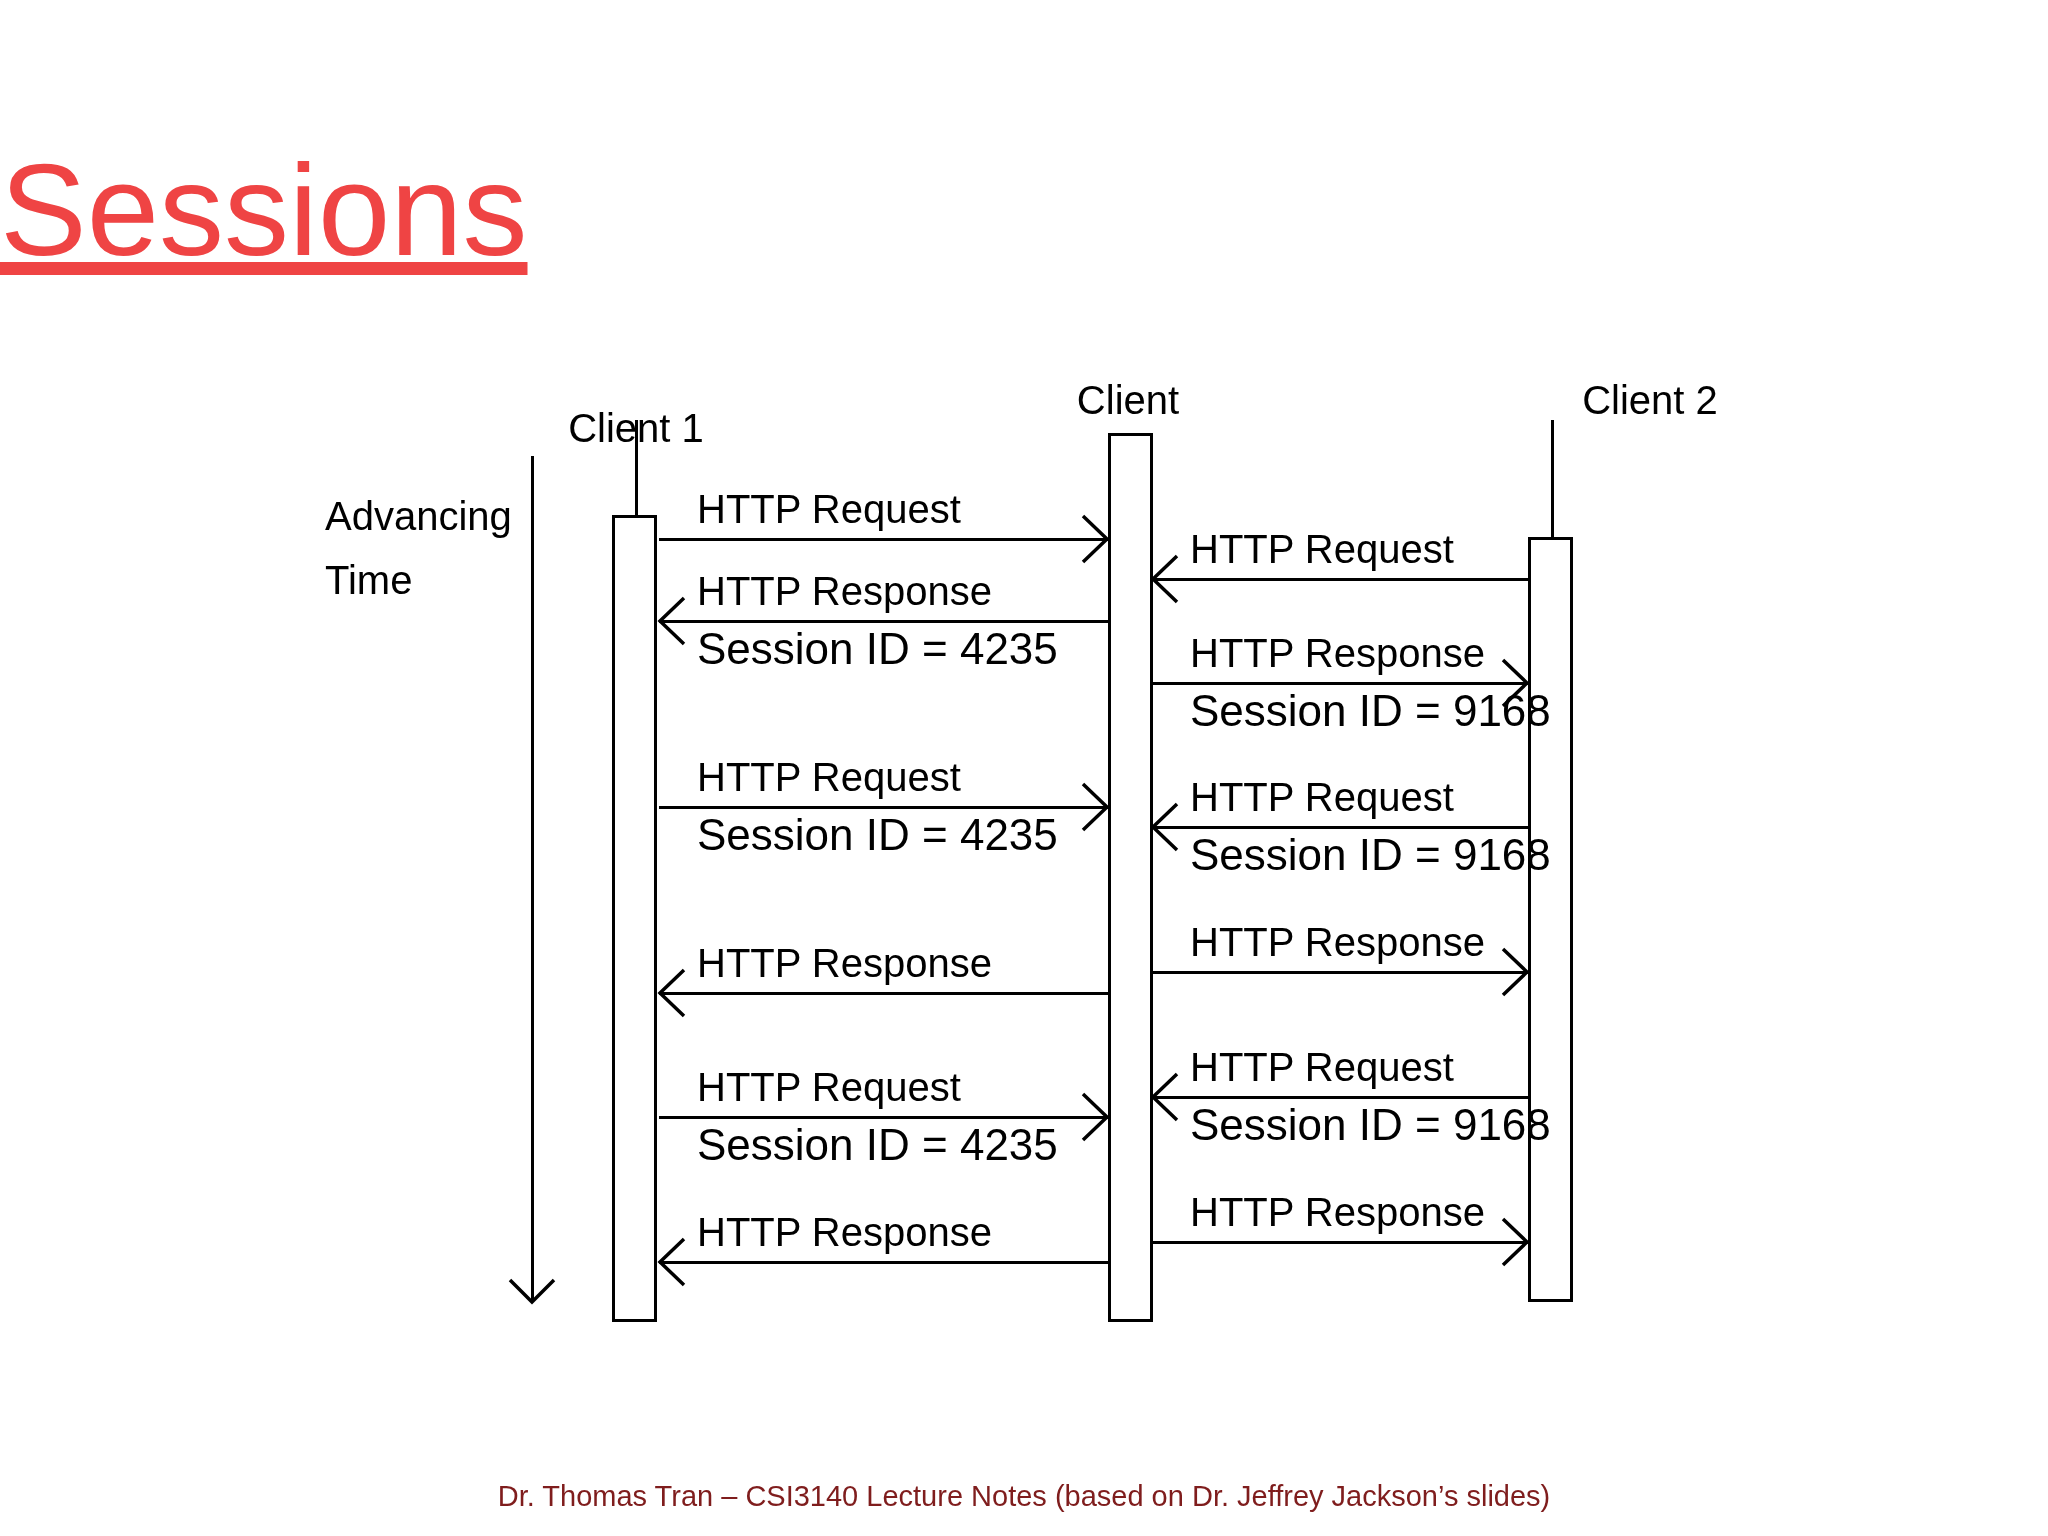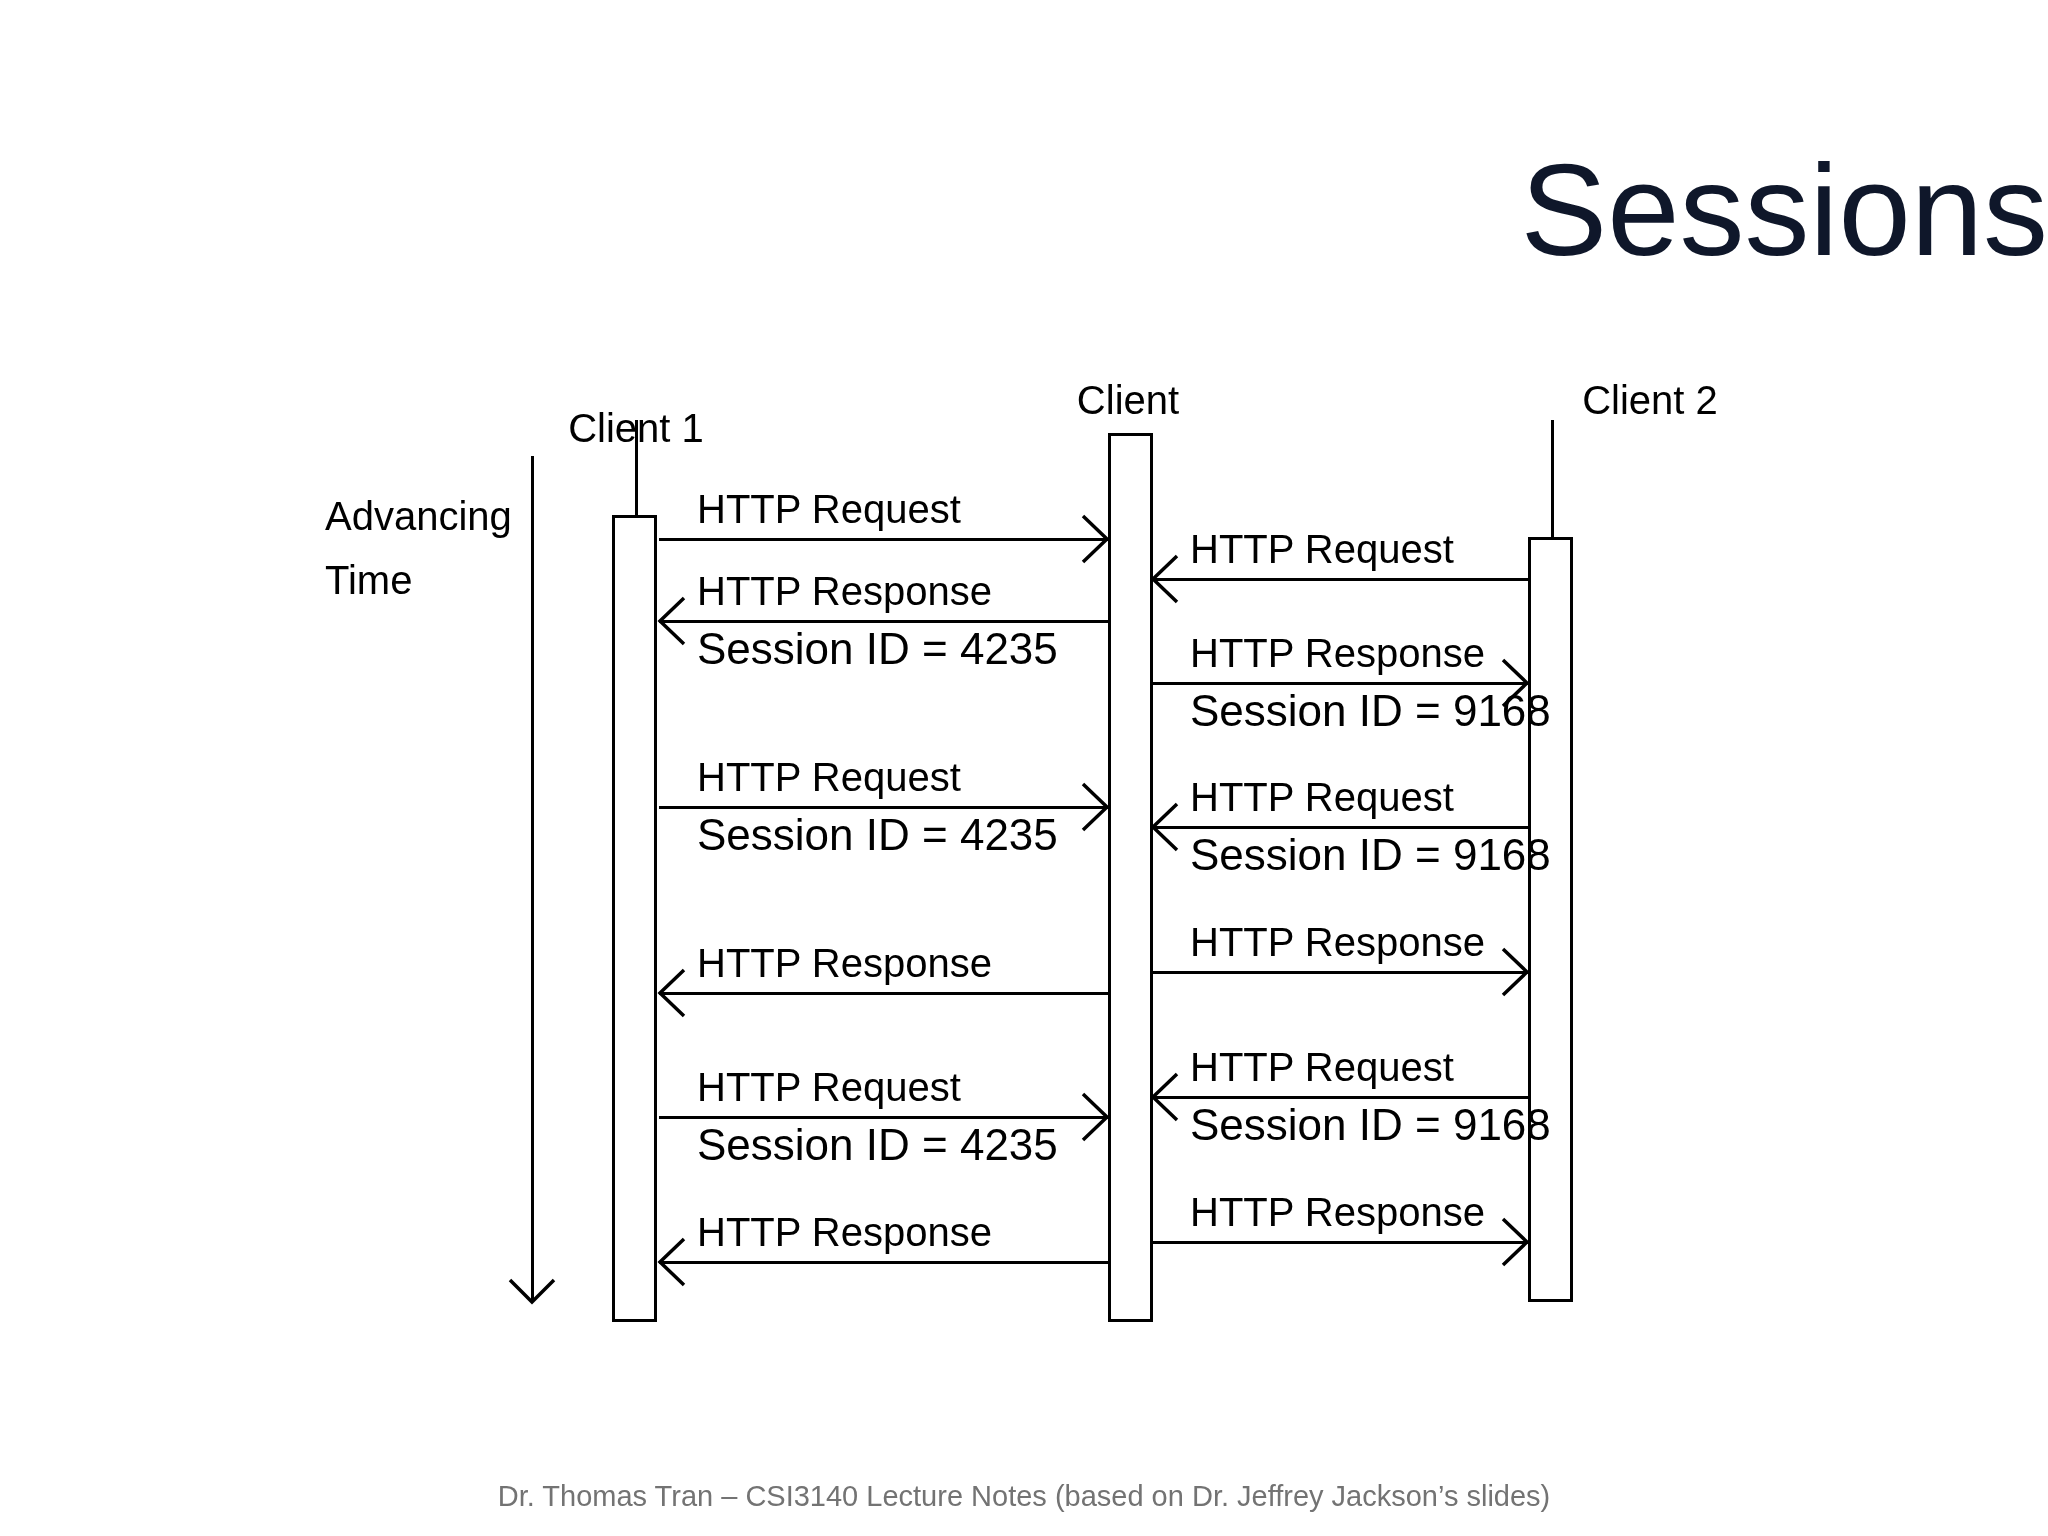--- a/index.html
+++ b/index.html
@@ -9,25 +9,26 @@
     height: 1536px;
     background: #ffffff;
     font-family: "Liberation Sans", "DejaVu Sans", sans-serif;
     color: #000000;
     overflow: hidden;
   }
   .abs { position: absolute; }
 
   .title {
     left: 0; right: 0; top: 136px;
-    text-align: right;
+    text-align: left;
     font-size: 130px;
     line-height: 1.15;
-    color: #0f172a;
-    white-space: nowrap;
+    color: #ef4444;
+    white-space: nowrap;
+    text-decoration: underline;
   }
 
   .lifeline-label {
     top: 378px;
     transform: translateX(-50%);
     font-size: 40px;
     line-height: 44px;
     white-space: nowrap;
   }
   .ll-client1 { left: 636px; margin-top: 28px; }
@@ -86,21 +87,21 @@
   }
   .ah { position: absolute; top: 25px; width: 30px; height: 52px; }
   .ah-left  { left: -2px; }
   .ah-right { right: -2px; }
 
   .footer {
     left: 0; right: 0; top: 1479px;
     text-align: center;
     font-size: 29px;
     line-height: 34px;
-    color: #737373;
+    color: #7f1d1d;
     white-space: nowrap;
   }
 </style>
 </head>
 <body>
 
 <div class="slide">
 
   <div class="abs title">Sessions</div>
 

